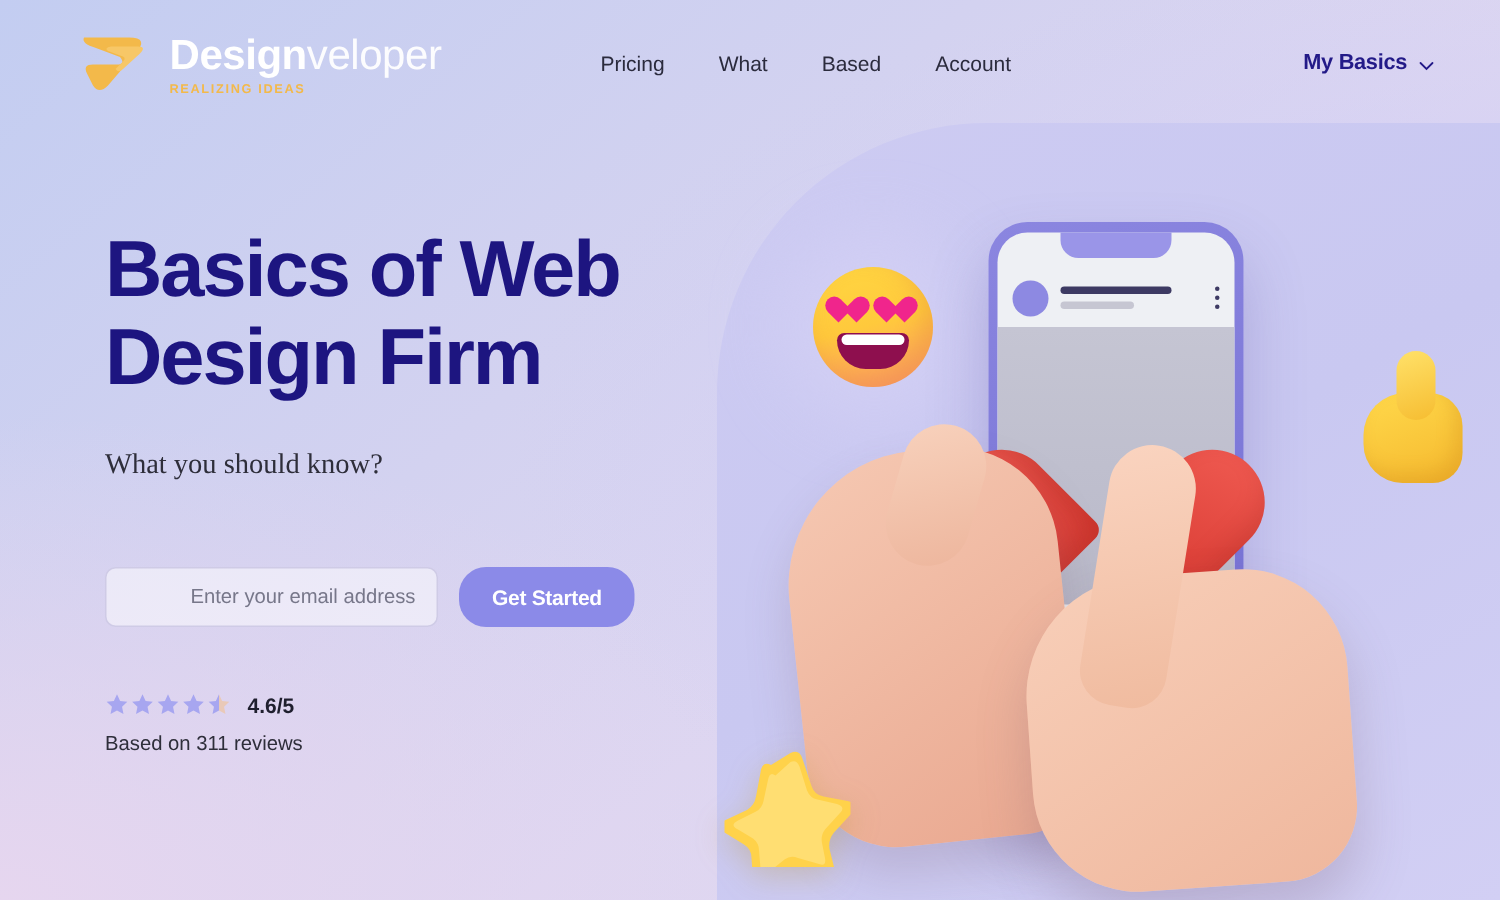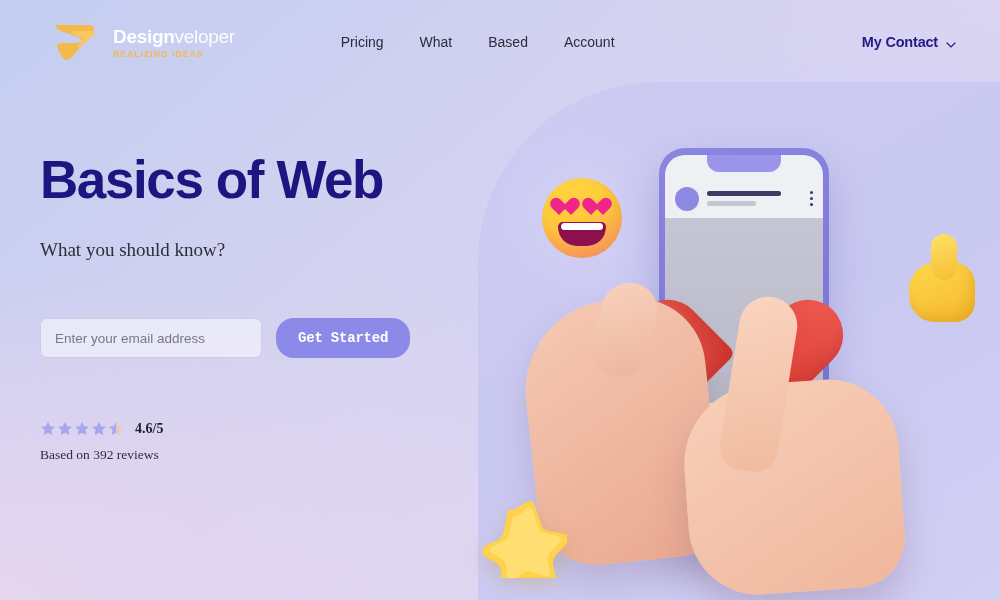--- a/index.html
+++ b/index.html
@@ -20,47 +20,47 @@
     border-top-left-radius:180px;
     overflow:hidden;
   }
 
   
   .header{ position:absolute; left:0; top:0; width:1000px; height:84px;
            display:flex; align-items:center; padding:0 44px 0 52px; z-index:30; }
   .logo{ display:flex; align-items:center; gap:9px; }
   .logo-mark{ width:52px; height:46px; position:relative; flex:none; }
   .logo-text{ display:flex; flex-direction:column; line-height:1; padding-top:2px;}
-  .logo-word{ font-size:19px; font-weight:700; letter-spacing:-0.3px; color:#ffffff; }
+  .logo-word{ font-size:28px; font-weight:700; letter-spacing:-0.3px; color:#ffffff; }
   .logo-word .light{ font-weight:400; color:#ffffff; opacity:.95;}
   .logo-tag{ font-size:8.5px; letter-spacing:1.1px; color:#f3b94a; font-weight:700; margin-top:4px; }
 
   .nav{ display:flex; gap:36px; margin-left:106px; }
   .nav a{ font-size:14px; color:#2b2b3d; text-decoration:none; }
 
   .account{ margin-left:auto; display:flex; align-items:center; gap:8px;
             font-size:14.5px; font-weight:700; color:#231a88; letter-spacing:-0.2px;}
   .chev{ width:10px; height:10px; display:inline-block; }
 
   
-  .content{ position:absolute; left:40px; top:150px; width:430px; z-index:20; }
+  .content{ position:absolute; left:70px; top:150px; width:430px; z-index:20; }
   h1{ font-size:53px; line-height:1.12; font-weight:800; color:#1d1580;
       letter-spacing:-1.4px; }
   .sub{ font-size:19px; color:#2e2e3a; margin-top:30px; font-weight:400;font-family:Liberation Serif, serif;}
 
   .form{ display:flex; gap:14px; margin-top:57px; }
   .email{ width:222px; height:40px; border:1px solid #cfcbe6; border-radius:7px;
           background:rgba(255,255,255,.5); padding:0 14px; font-size:13.5px;
-          color:#14532d; font-family:"Liberation Sans", sans-serif; outline:none;}
+          color:#14532d; font-family:"Liberation Sans", sans-serif; outline:none;text-align:right;}
   .email::placeholder{ color:#77778a; }
   .btn{ height:40px; padding:0 22px; border:none; border-radius:18px;
         background:#8b8ae8; color:#fff; font-size:14px; font-weight:700;
-        font-family:Liberation Mono, monospace; cursor:pointer; letter-spacing:-0.2px;}
-
-  .rating{ margin-top:63px;font-family:Liberation Serif, serif; }
+        font-family:Liberation Sans, sans-serif; cursor:pointer; letter-spacing:-0.2px;}
+
+  .rating{ margin-top:44px; }
   .rating-row{ display:flex; align-items:center; gap:11px; }
   .stars{ display:flex; gap:1px; }
   .score{ font-size:14px; font-weight:700; color:#1f1f2e; }
   .reviews{ font-size:13.5px; color:#2e2e3a; margin-top:10px; }
 
   
   .illus{ position:absolute; left:478px; top:82px; width:522px; height:518px; z-index:21; }
   .phone{
     position:absolute; left:181px; top:66px; width:170px; height:392px;
     background:linear-gradient(160deg,#8b86e0,#6f6ad0);
@@ -165,32 +165,33 @@
   </div>
 
   <nav class="nav">
     <a href="#">Pricing</a>
     <a href="#">What</a>
     <a href="#">Based</a>
     <a href="#">Account</a>
   </nav>
 
   <div class="account">
-    <span>My Contact</span>
+    <span>My Basics</span>
     <span class="chev">
       <svg width="10" height="10" viewBox="0 0 10 10">
           <path d="M1 3 L5 7 L9 3" stroke="#231a88" stroke-width="1.2" fill="none" stroke-linecap="round"></path>
         </svg>
     </span>
   </div>
 </div>
 
 <div class="content">
   <h1>
     <span>Basics of Web</span><br>
+    <span>Design Firm</span>
   </h1>
   <div class="sub">What you should know?</div>
 
   <div class="form">
     <input class="email" type="text" placeholder="Enter your email address" style="">
     <button class="btn">Get Started</button>
   </div>
 
   <div class="rating">
     <div class="rating-row">
@@ -212,21 +213,21 @@
               <linearGradient id="hg">
                 <stop offset="50%" stop-color="#a7a6f0"></stop>
                 <stop offset="50%" stop-color="#e9c9b8"></stop>
               </linearGradient>
             </defs>
           <path d="M10 1l2.6 5.6 6 .7-4.4 4.1 1.2 6L10 14.6 4.6 17.4l1.2-6L1.4 7.3l6-.7z" fill="url(#hg)"></path>
         </svg>
       </span>
       <span class="score">4.6/5</span>
     </div>
-    <div class="reviews">Based on 392 reviews</div>
+    <div class="reviews">Based on 311 reviews</div>
   </div>
 </div>
 
 <div class="illus">
 
   <div class="glow" style="left:40px;top:70px;width:130px;height:130px;background:#d6d2f6;"></div>
 
   <div class="phone">
     <div class="screen">
       <div class="notch"></div>

